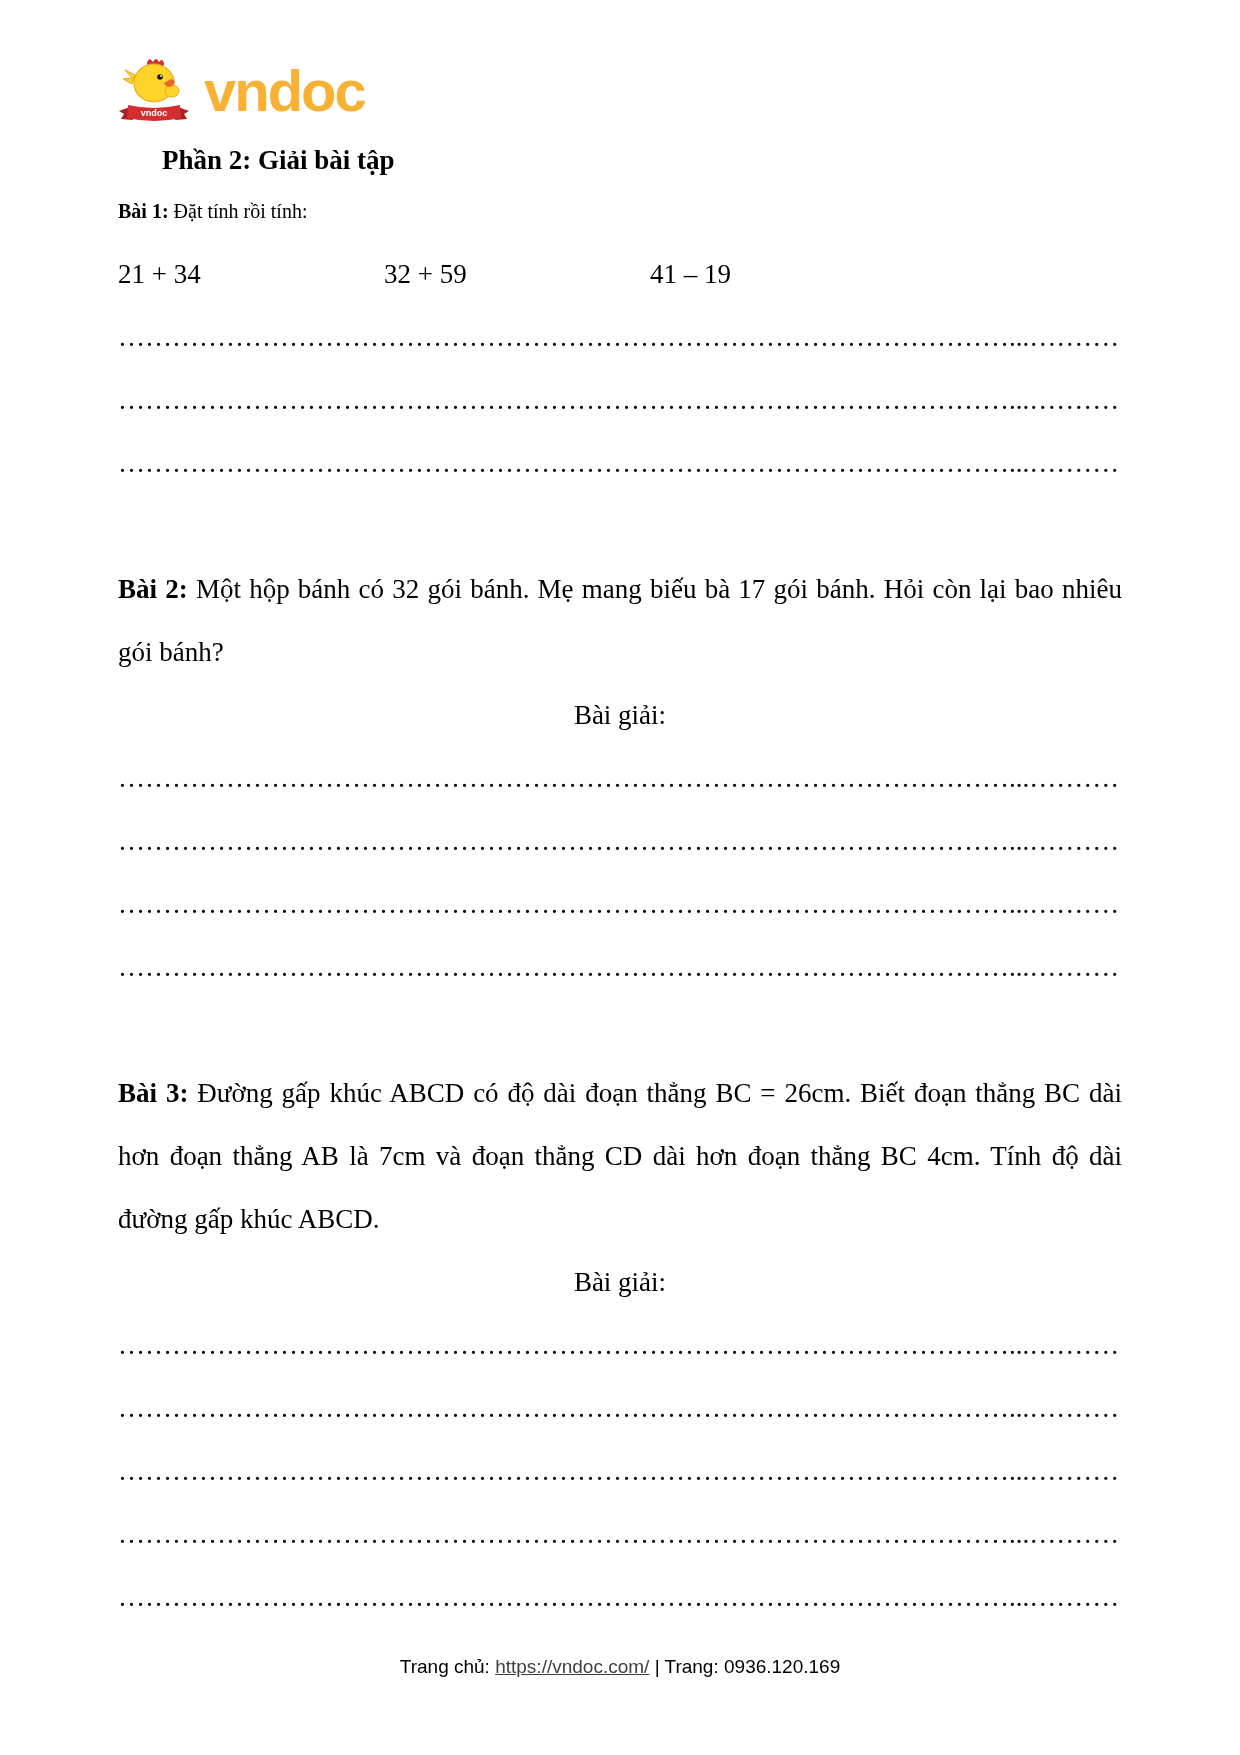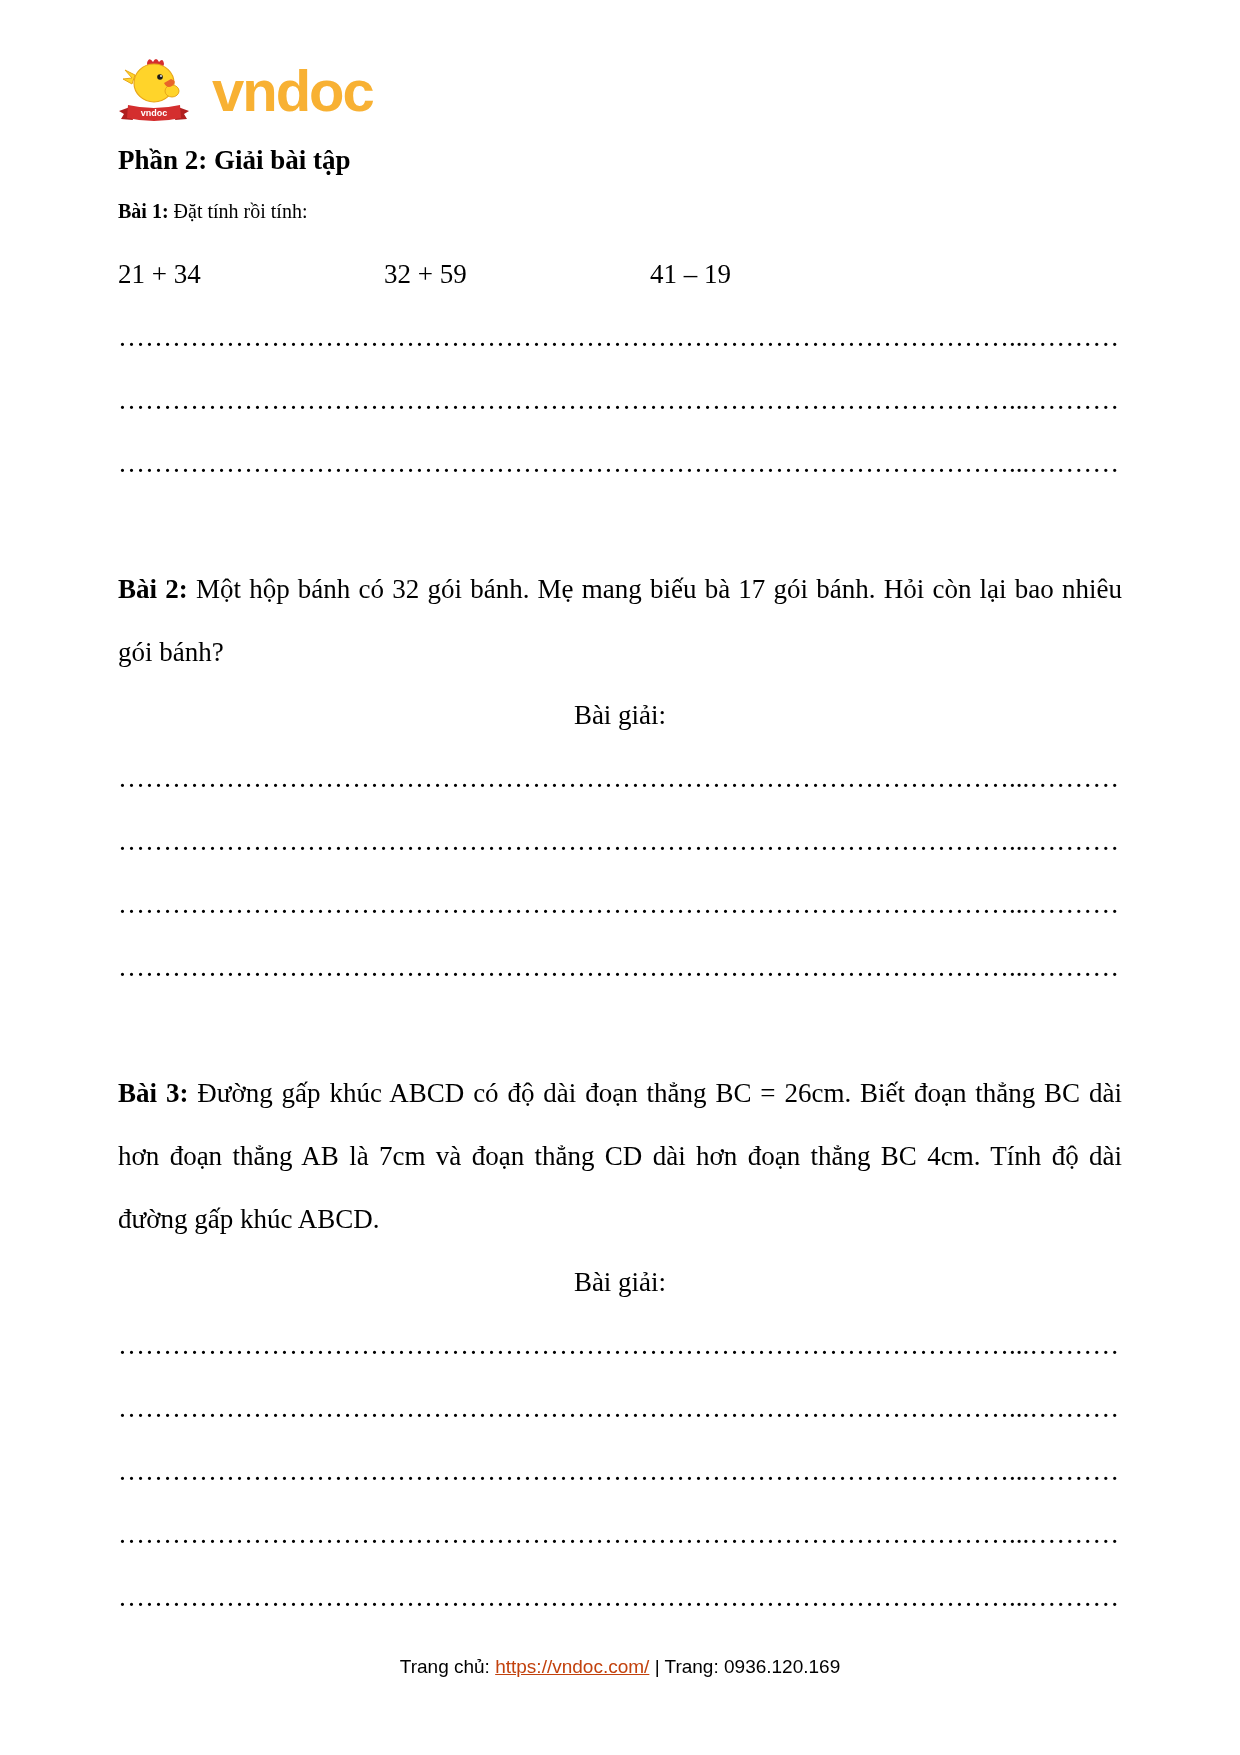--- a/index.html
+++ b/index.html
@@ -7,32 +7,32 @@
     position:relative;
     width:1240px; height:1755px;
     background:#ffffff;
     font-family:"Liberation Serif","DejaVu Serif",serif;
     color:#000;
     overflow:hidden;
   }
   .content { padding:0 118px; }
 
   
-  .logo { display:flex; align-items:center; gap:12px; padding-top:54px; height:70px; }
+  .logo { display:flex; align-items:center; gap:4px; padding-top:54px; height:70px; }
   .wordmark {
     font-family:"Liberation Sans","DejaVu Sans",sans-serif;
     font-weight:bold;
     font-size:58px;
     letter-spacing:-2px;
     line-height:1;
     margin-top:4px;
   }
 
   
-  .part-heading { font-weight:bold; font-size:27px; line-height:40px; margin-top:16px; }
+  .part-heading { font-weight:bold; font-size:27px; line-height:40px; margin-top:16px;margin-left:44px; }
   .line  { font-size:20px; line-height:63px; }
   .label { font-weight:bold; }
 
   .expr-row { display:flex; font-size:27px; line-height:63px;gap:40px; }
   .expr-row span { width:226px; }
   .expr-row span:last-child { width:auto; }
 
   .dots-line {
     font-size:27px; line-height:63px;
     white-space:nowrap; overflow:hidden;
@@ -122,14 +122,14 @@
     <div>
         <div class="dots-line">………………………………………………………………………………………...………………………………………………………………………………………………………...………………</div>
         <div class="dots-line">………………………………………………………………………………………...………………………………………………………………………………………………………...………………</div>
         <div class="dots-line">………………………………………………………………………………………...………………………………………………………………………………………………………...………………</div>
         <div class="dots-line">………………………………………………………………………………………...………………………………………………………………………………………………………...………………</div>
         <div class="dots-line">………………………………………………………………………………………...………………………………………………………………………………………………………...………………</div>
       </div>
 
   </div>
 
-  <div class="footer"><span>Trang chủ: </span><a href="#" style="color: #c2410c;">https://vndoc.com/</a><span> | Trang: 0936.120.169</span></div>
+  <div class="footer"><span>Trang chủ: </span><a href="#" style="color: #404040;">https://vndoc.com/</a><span> | Trang: 0936.120.169</span></div>
 </div>
 
 </body></html>

